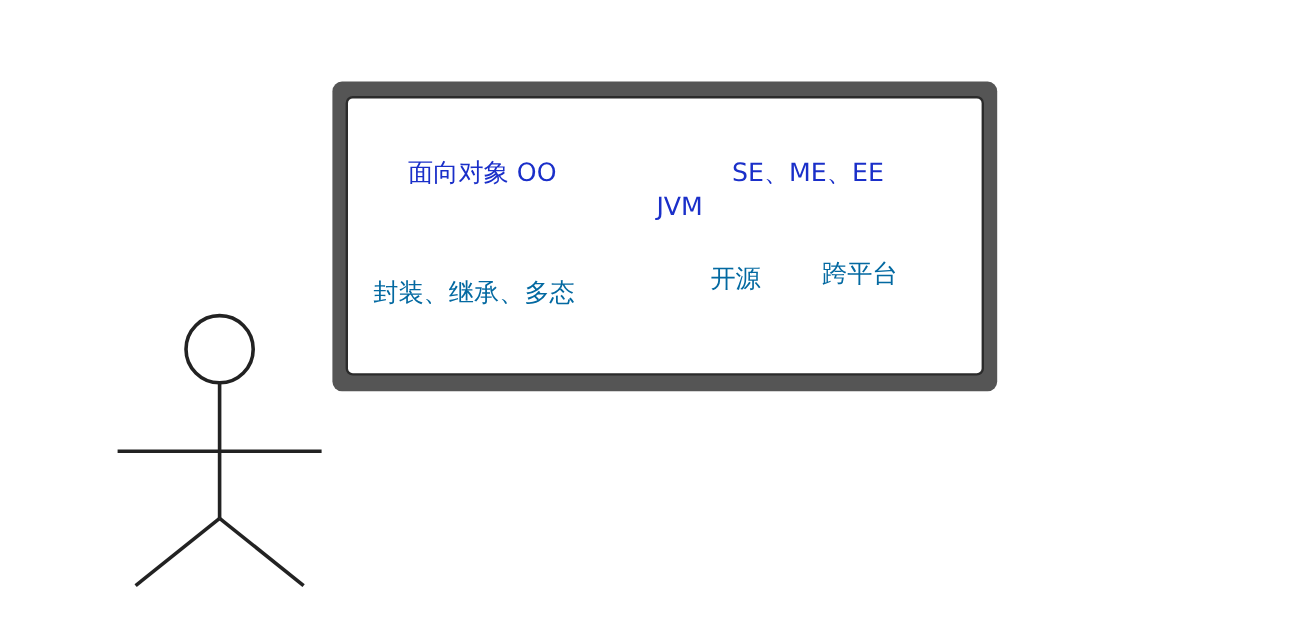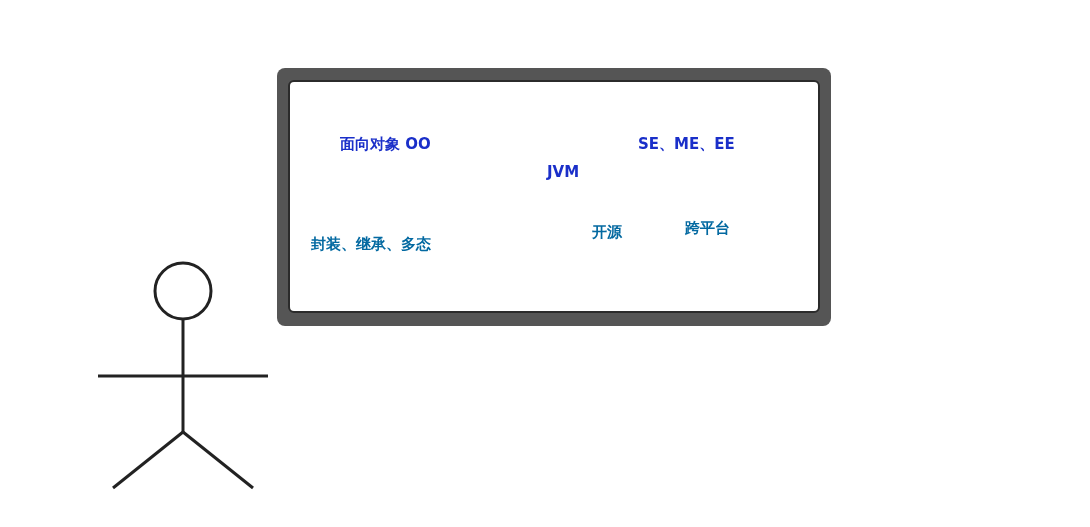--- a/index.html
+++ b/index.html
@@ -31,44 +31,44 @@
       right: 11px;
       bottom: 13px;
       background: #ffffff;
       border: 2px solid #2b2b2b;
       border-radius: 6px;
       box-sizing: border-box;
     }
     .label {
       position: absolute;
       white-space: nowrap;
-      font-size: 15px;
+      font-size: 21px;
       line-height: 24px;
-      font-weight: bold;
+      font-weight: normal;
     }
     .blue { color: #1a2fc9; }
     .red { color: #0369a1; }
     .stick {
       position: absolute;
       left: 90px;
       top: 255px;
       width: 190px;
       height: 245px;
     }
   </style>
 </head>
 <body>
 
 <div class="board">
   <div class="board-inner"></div>
 </div>
 
 <span class="label blue" style="left:340px; top:132px;">面向对象  OO</span>
 <span class="label blue" style="left:547px; top:160px;">JVM</span>
-<span class="label blue" style="left:638px; top:132px;text-align:right;">SE、ME、EE</span>
+<span class="label blue" style="left:610px; top:132px;text-align:right;">SE、ME、EE</span>
 
 <span class="label red" style="left:311px; top:232px;">封装、继承、多态</span>
 <span class="label red" style="left:592px; top:220px;">开源</span>
 <span class="label red" style="left:685px; top:216px;">跨平台</span>
 
 <svg class="stick" viewBox="90 255 190 245" width="190" height="245">
   <g stroke="#222222" stroke-width="3" fill="none" stroke-linecap="butt">
     <circle cx="183" cy="291" r="28"></circle>
     <line x1="183" y1="319" x2="183" y2="432"></line>
     <line x1="98" y1="376" x2="268" y2="376"></line>

